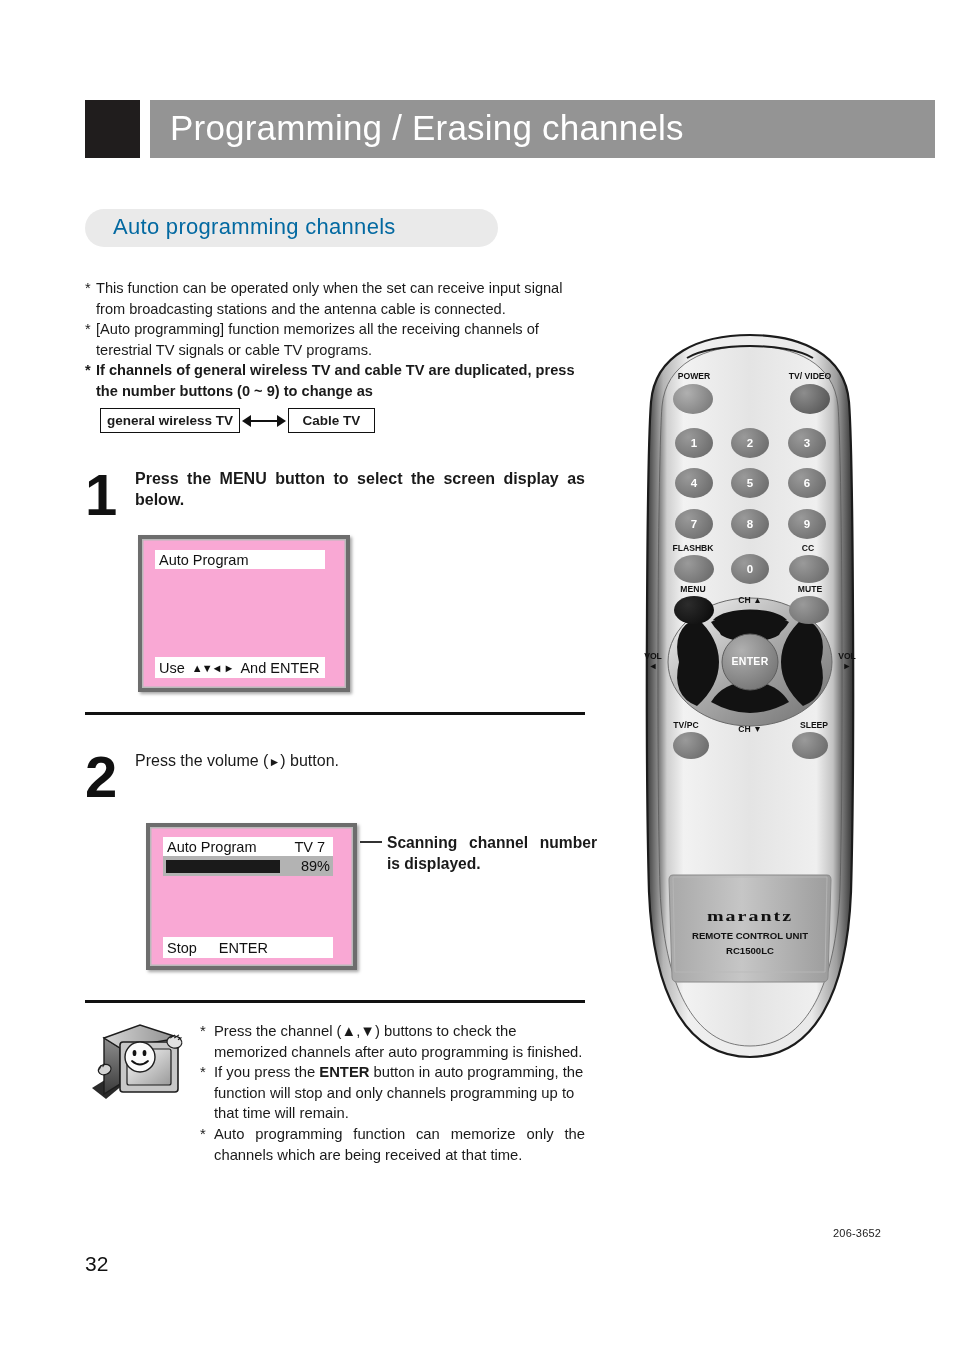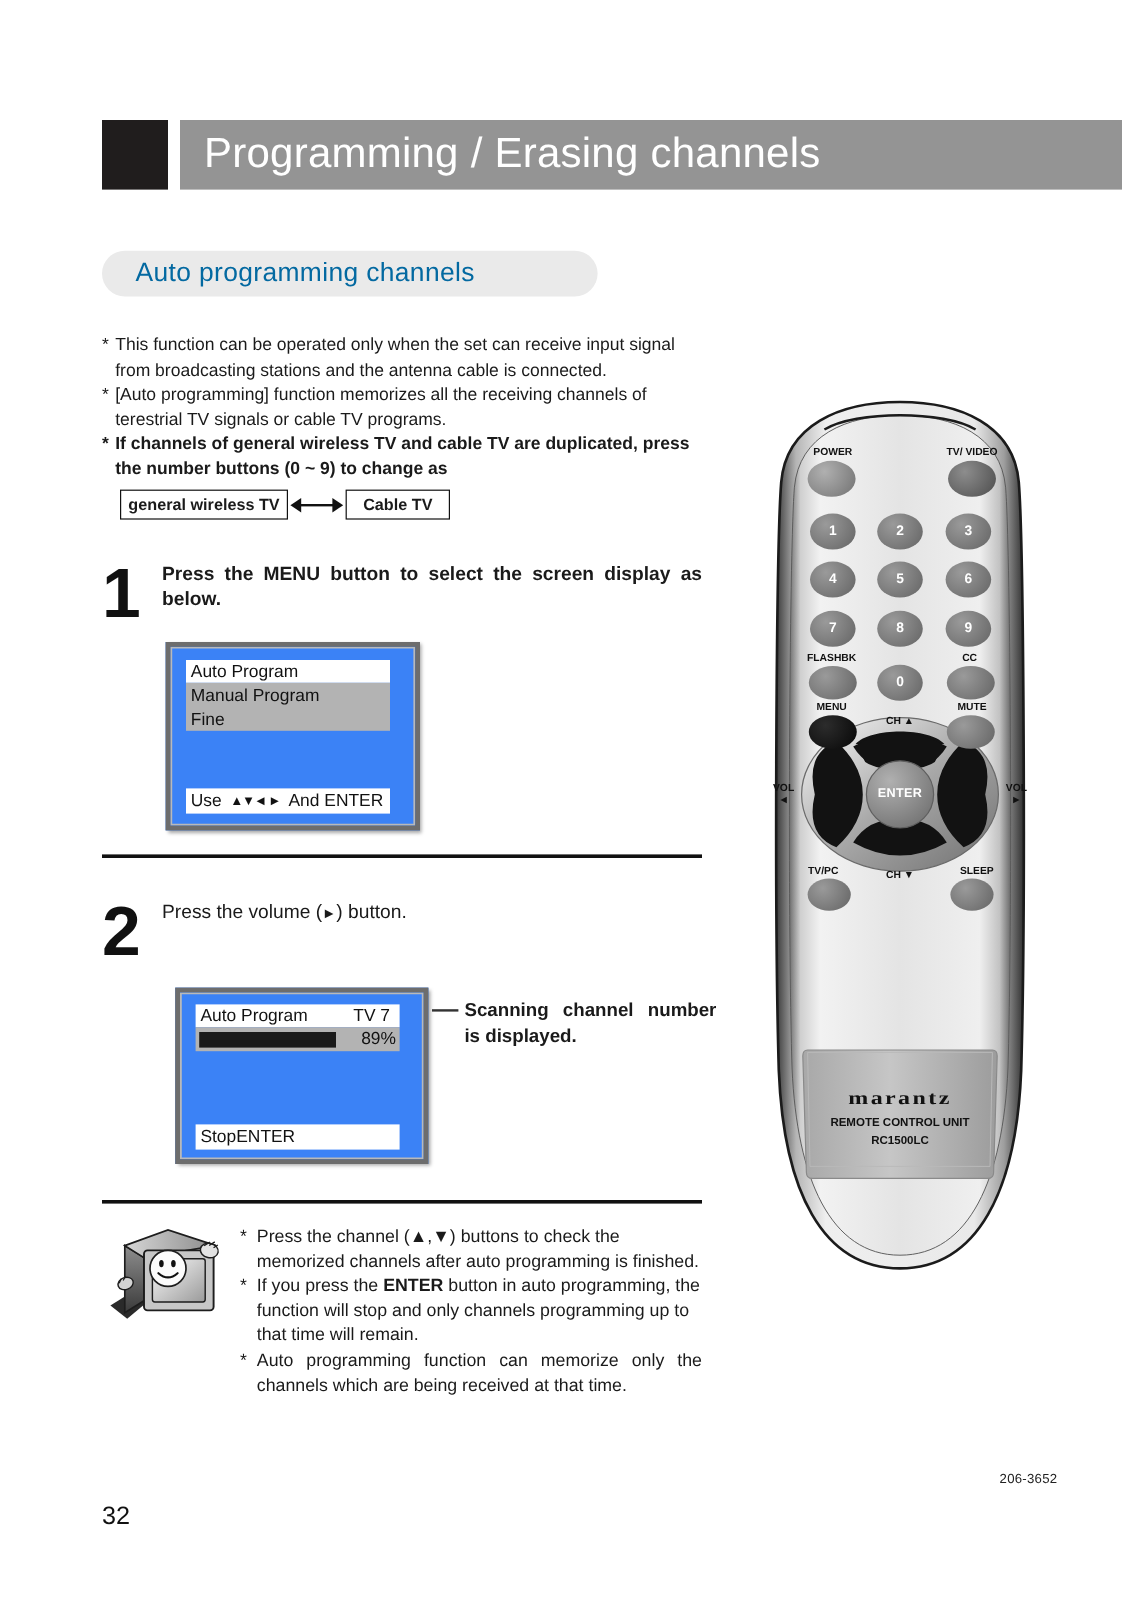--- a/index.html
+++ b/index.html
@@ -38,21 +38,21 @@
   .arrow .hl,.arrow .hr{position:absolute;top:6.5px;width:0;height:0;
      border-top:6px solid transparent;border-bottom:6px solid transparent;}
   .arrow .hl{left:2px;border-right:9px solid #111;}
   .arrow .hr{right:2px;border-left:9px solid #111;}
 
   
   .stepnum{position:absolute;font-size:58px;font-weight:bold;line-height:1;color:#111;}
   .steptxt{position:absolute;font-size:16px;line-height:21px;text-align:justify;}
 
   
-  .osd{position:absolute;background:#3b82f6;border:4px solid #6d6d6d;
+  .osd{position:absolute;background:#f9a8d4;border:4px solid #6d6d6d;
        box-shadow:inset 0 0 0 1.5px #b9b9b9, 2px 2px 3px rgba(0,0,0,.35);
        box-sizing:border-box;}
   .osd-row{position:absolute;font-size:14.5px;color:#111;display:flex;align-items:center;}
 
   
   .divider{position:absolute;left:85px;width:500px;height:3px;background:#111;}
 
   
   .callout-line{position:absolute;height:2px;background:#333;}
   .callout-txt{position:absolute;font-size:15.6px;line-height:21px;width:210px;text-align:justify;}
@@ -113,24 +113,20 @@
     <div class="sbox b">Cable TV</div>
   </div>
 
   <div class="stepnum" style="left:85px;top:466px;">1</div>
   <div class="steptxt" style="left:135px;top:468px;width:450px;font-weight:bold;">
     <span>Press the </span><b>MENU</b><span> button to select the screen display as below.</span>
   </div>
 
   <div class="osd" style="left:138px;top:535px;width:212px;height:157px;">
     <div class="osd-row" style="left:13px;top:11px;width:170px;height:19px;background:#fff;padding-left:4px;box-sizing:border-box;">Auto  Program</div>
-    <div class="osd-row" style="left:13px;top:30px;width:170px;height:40px;background:#b3b3b3;padding-left:4px;box-sizing:border-box;display:block;padding-top:1px;">
-      <div style="line-height:20px;">Manual  Program</div>
-      <div style="line-height:20px;">Fine</div>
-    </div>
     <div class="osd-row" style="left:13px;top:118px;width:170px;height:21px;background:#fff;padding-left:4px;box-sizing:border-box;gap:7px;">
       <span>Use</span>
       <span style="font-size:11px;letter-spacing:-1px;">▲▼◄ ►</span>
       <span>And ENTER</span>
     </div>
   </div>
 
   <div class="divider" style="top:712px;"></div>
 
   <div class="stepnum" style="left:85px;top:748px;">2</div>
@@ -140,21 +136,21 @@
 
   <div class="osd" style="left:146px;top:823px;width:211px;height:147px;">
     <div class="osd-row" style="left:13px;top:10px;width:170px;height:19px;background:#fff;box-sizing:border-box;padding:0 8px 0 4px;justify-content:space-between;">
       <span>Auto  Program</span>
       <span>TV 7</span>
     </div>
     <div class="osd-row" style="left:13px;top:29px;width:170px;height:20px;background:#b3b3b3;box-sizing:border-box;padding:0 3px;justify-content:flex-start;">
       <div id="pbar" style="height: 13px; background: rgb(26, 26, 26); width: 126.985px;"></div>
       <span style="margin-left:21px;">89%</span>
     </div>
-    <div class="osd-row" style="left:13px;top:110px;width:170px;height:21px;background:#fff;box-sizing:border-box;padding-left:4px;gap:0;">
+    <div class="osd-row" style="left:13px;top:110px;width:170px;height:21px;background:#fff;box-sizing:border-box;padding-left:4px;gap:22px;">
       <span>Stop</span>
       <span>ENTER</span>
     </div>
   </div>
 
   <div class="callout-line" style="left:360px;top:841px;width:22px;"></div>
   <div class="callout-txt" style="left:387px;top:832px;font-weight:bold;">Scanning channel number is displayed.</div>
 
   <div class="divider" style="top:1000px;"></div>
 

